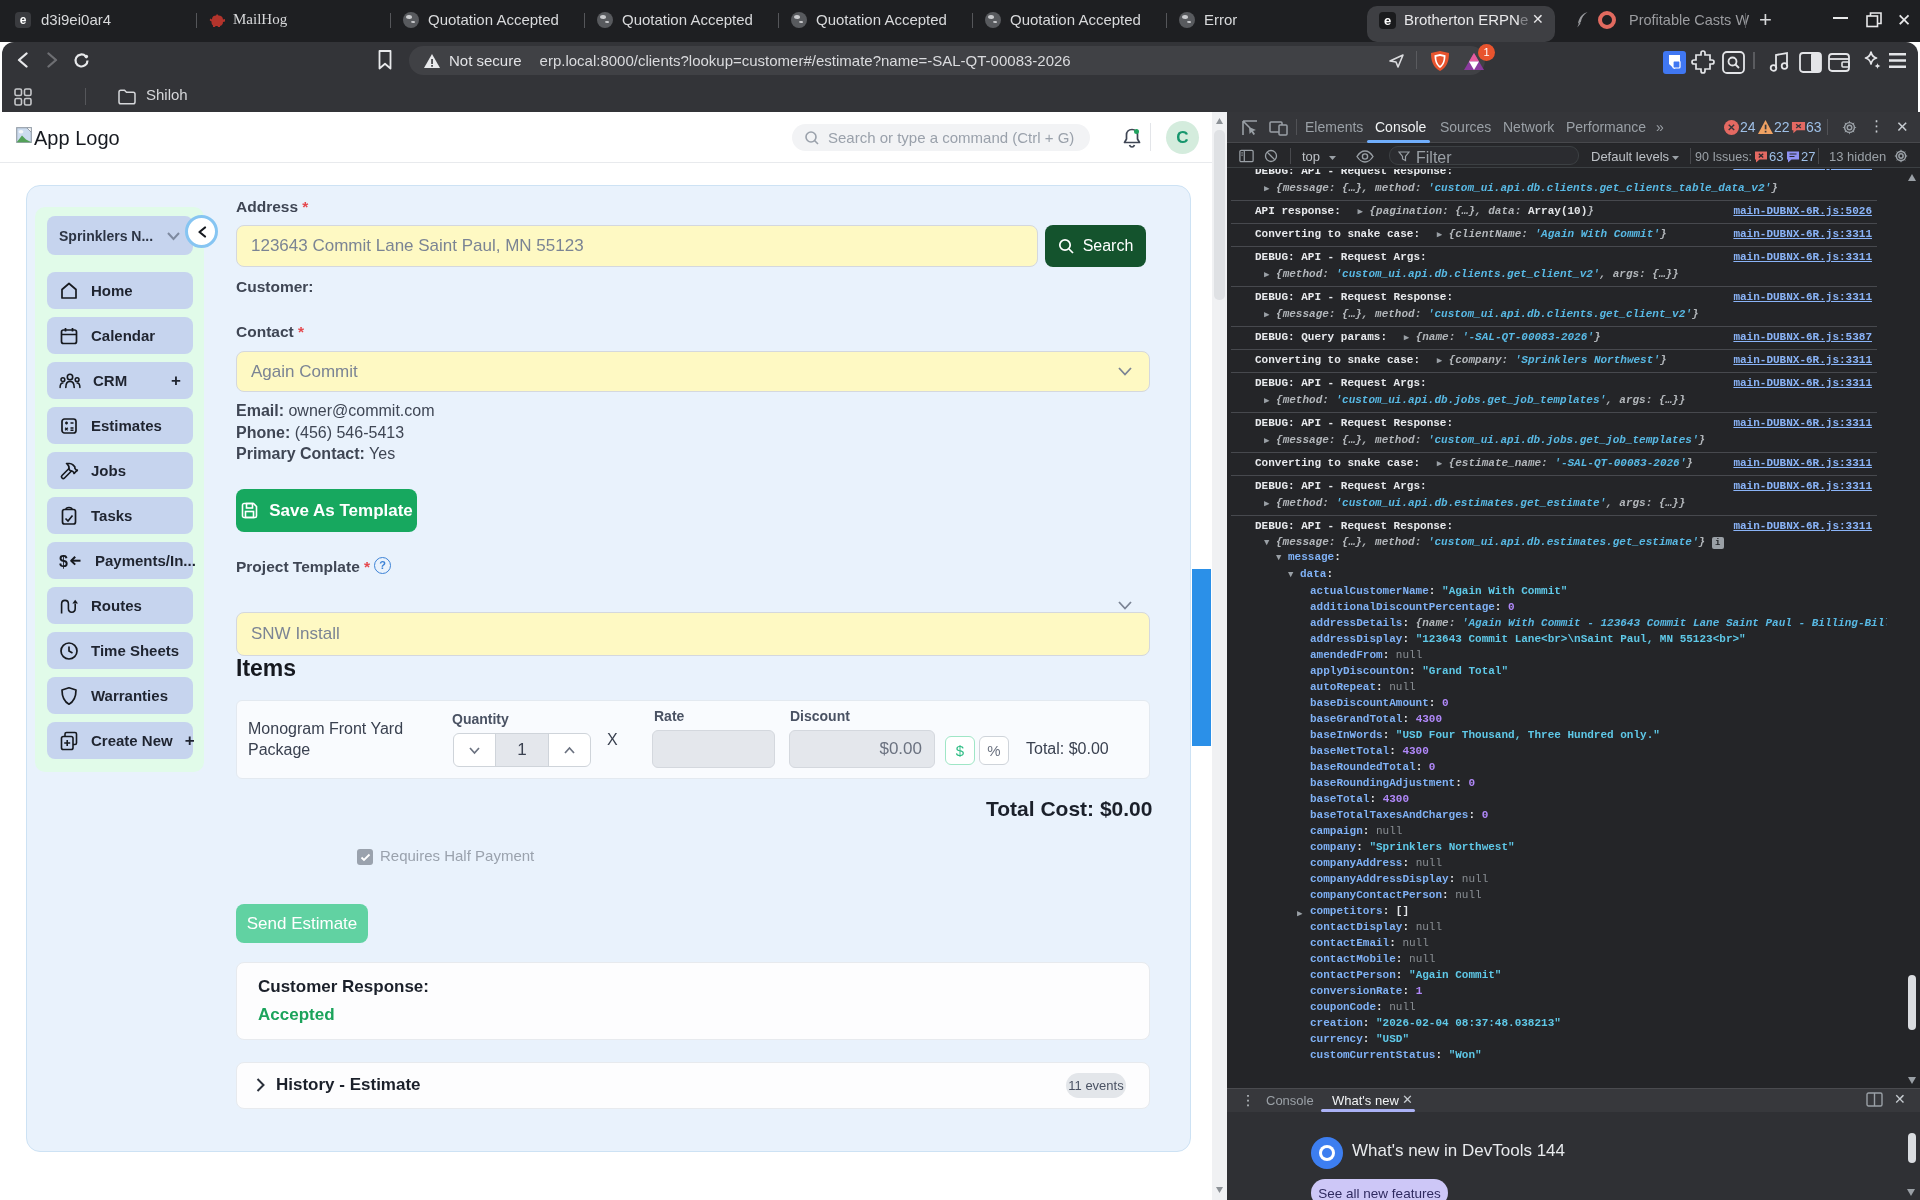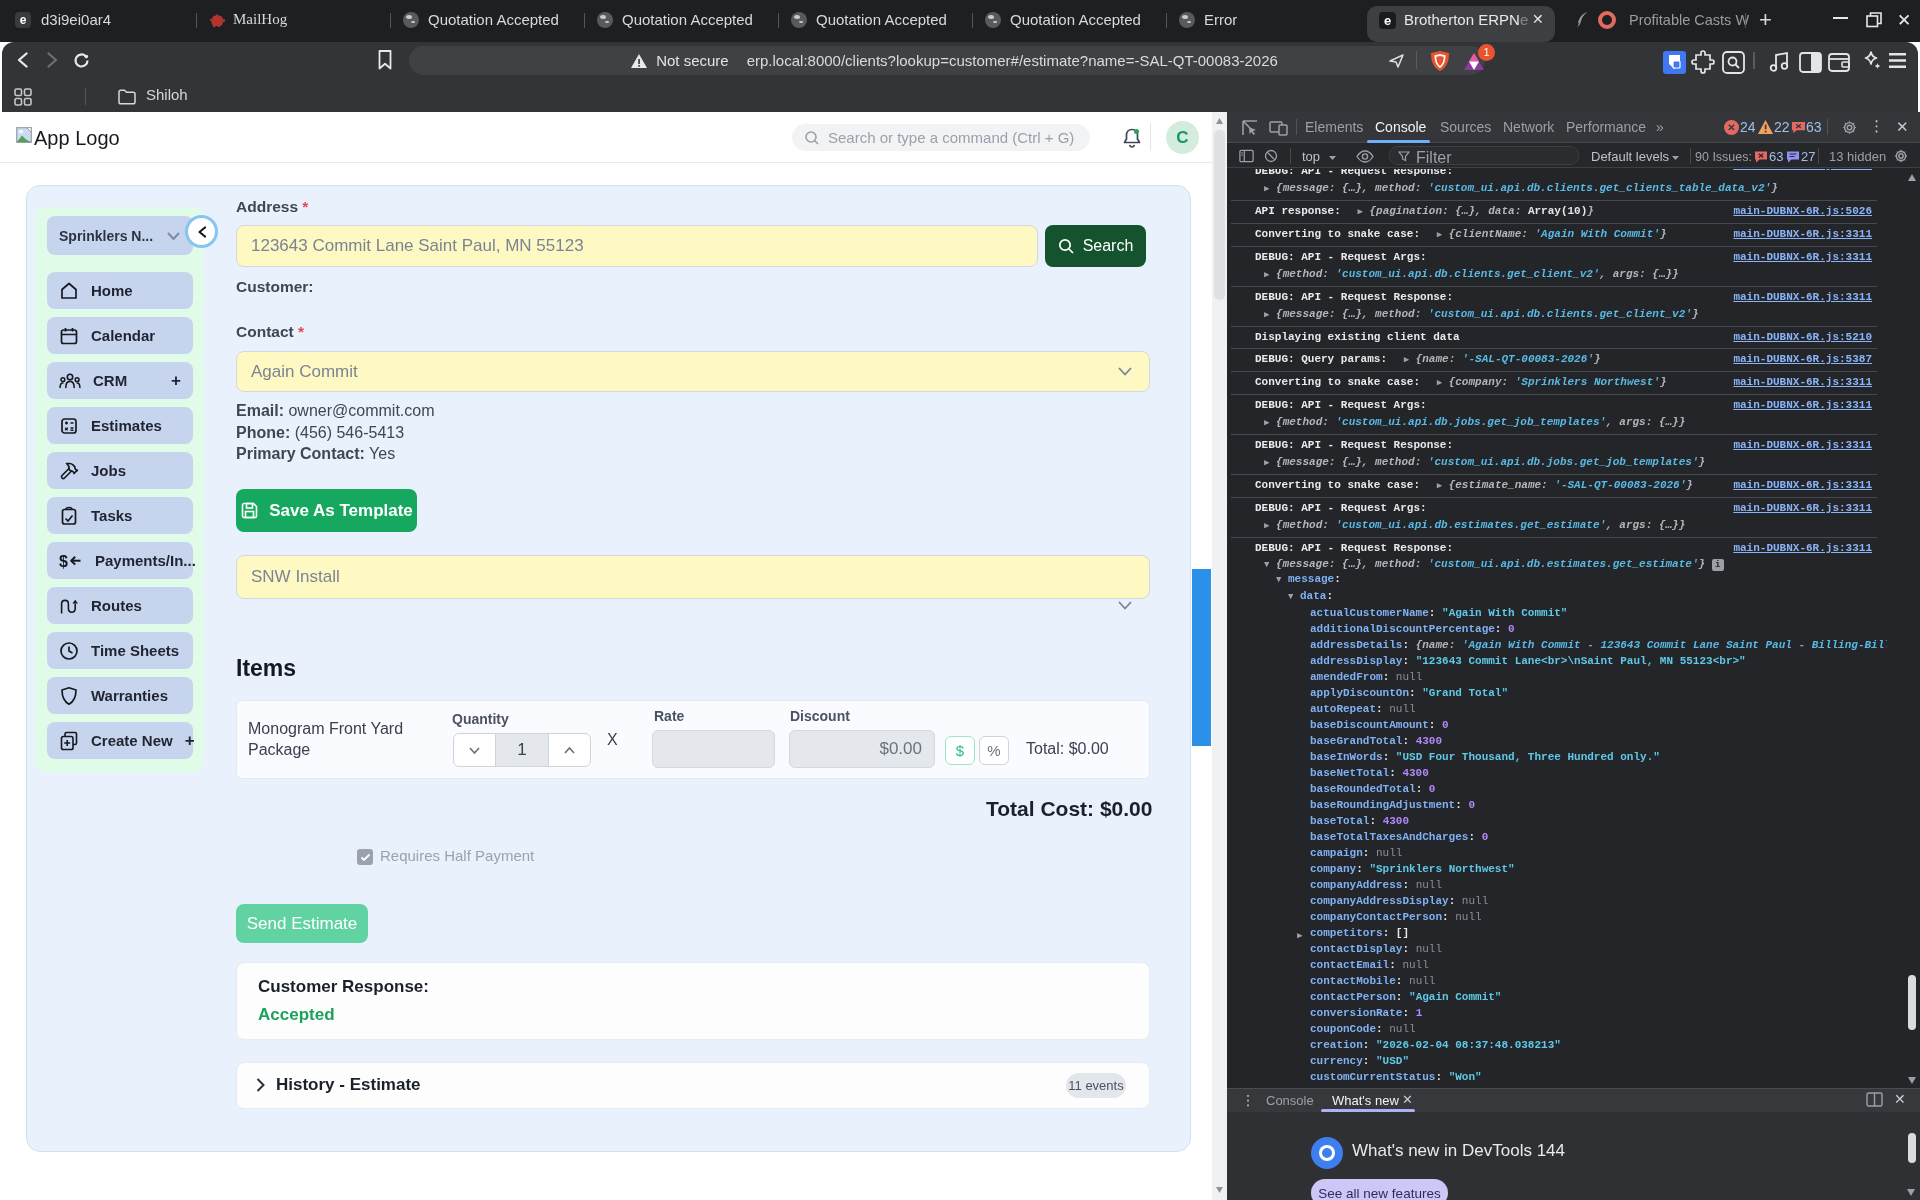--- a/index.html
+++ b/index.html
@@ -6,21 +6,21 @@
 html,body { width:1920px; height:1200px; overflow:hidden; background:#fff; font-family:"Liberation Sans",sans-serif; }
 .abs { position:absolute; }
 
 #tabbar { position:absolute; left:0; top:0; width:1920px; height:42px; background:#1e1f22; }
 #chromebody { position:absolute; left:2px; top:42px; width:1916px; height:70px; background:#333438; border-radius:12px 12px 0 0; }
 .tabtxt { position:absolute; top:11px; font-size:15px; color:#d8d9db; }
 .tabsep { position:absolute; top:13px; width:1px; height:15px; background:#55565a; }
 #activetab { position:absolute; left:1367px; top:6px; width:188px; height:36px; background:#3e3f43; border-radius:10px; }
 .globe { position:absolute; top:12px; width:16px; height:16px; border-radius:50%; background:#585a5e; display:inline-block; }
 .globe:before { content:""; position:absolute; left:3px; top:3px; width:6px; height:4px; background:#c9cacd; border-radius:50% 50% 40% 60%; box-shadow:4px 5px 0 -1px #c9cacd; }
-#urlbox { position:absolute; left:409px; top:46px; width:1076px; height:29px; background:#404145; border-radius:15px; display:flex; align-items:center; color:#dadbde; font-size:15px;justify-content:center; }
+#urlbox { position:absolute; left:409px; top:46px; width:1076px; height:29px; background:#404145; border-radius:15px; display:flex; align-items:center; color:#dadbde; font-size:15px; }
 
 #page { position:absolute; left:0; top:112px; width:1212px; height:1088px; background:#ffffff; }
 #appheader { position:absolute; left:0; top:112px; width:1212px; height:51px; background:#fff; border-bottom:1px solid #e8eaed; }
 #searchpill { position:absolute; left:792px; top:124px; width:298px; height:27px; border-radius:14px; background:#f2f3f5; color:#9aa1ab; font-size:15px; display:flex; align-items:center; gap:8px; padding-left:12px; }
 #avatar { position:absolute; left:1166px; top:121px; width:33px; height:33px; border-radius:50%; background:#d4ecdd; color:#17966d; font-weight:bold; font-size:17px; display:flex; align-items:center; justify-content:center; }
 #bluepanel { position:absolute; left:26px; top:185px; width:1165px; height:967px; background:#e9f2fc; border:1px solid #cde2f4; border-radius:14px; }
 #sidebar { position:absolute; left:35px; top:207px; width:169px; height:565px; background:#e1fbe9; border-radius:10px; }
 .navbtn { position:absolute; left:47px; width:146px; height:37px; white-space:nowrap; background:#c6d4ee; border-radius:8px; display:flex; align-items:center; padding:0 12px; gap:12px; font-size:15px; color:#1f2430; font-weight:bold; }
 .navbtn svg { flex:none; }
 
@@ -287,21 +287,21 @@
 <div class="abs" style="left:236px;top:402px;font-size:16px;color:#3f4654;"><b>Email:</b> owner@commit.com</div>
 <div class="abs" style="left:236px;top:424px;font-size:16px;color:#3f4654;"><b>Phone:</b> (456) 546-5413</div>
 <div class="abs" style="left:236px;top:445px;font-size:16px;color:#3f4654;"><b>Primary Contact:</b> Yes</div>
 <div id="savebtn"><svg width="19" height="19" viewBox="0 0 19 19">
       <path d="M2.5 4 C2.5 3.2 3.2 2.5 4 2.5 H13.5 L16.5 5.5 V15 C16.5 15.8 15.8 16.5 15 16.5 H4 C3.2 16.5 2.5 15.8 2.5 15 Z" fill="none" stroke="#fff" stroke-width="1.6"></path>
       <rect x="5.5" y="10.5" width="8" height="6" fill="none" stroke="#fff" stroke-width="1.6"></rect>
       <rect x="6.5" y="2.5" width="6" height="4.5" fill="none" stroke="#fff" stroke-width="1.6"></rect>
     </svg>Save As Template</div>
 <div class="lbl" style="left:236px;top:558px;">Project Template <span class="red">*</span></div>
 <div class="abs" style="left:374px;top:557px;width:17px;height:17px;border-radius:50%;border:1.8px solid #3c82d6;color:#3c82d6;font-size:11px;font-weight:bold;text-align:center;line-height:15px;">?</div>
-<div class="input" style="left:236px;top:555px;width:914px;height:44px;">SNW Install</div>
+<div class="input" style="left:236px;top:612px;width:914px;height:44px;">SNW Install</div>
 <svg class="abs" style="left:1117px;top:600px;" width="16" height="11" viewBox="0 0 16 11">
     <path d="M2 2 L8 8.5 L14 2" fill="none" stroke="#7b8494" stroke-width="1.8"></path>
   </svg>
 <div class="abs" style="left:236px;top:655px;font-size:23px;font-weight:bold;color:#16191f;">Items</div>
 <div id="itemcard"></div>
 <div class="abs" style="left:248px;top:718px;width:160px;font-size:16px;color:#3a4150;line-height:21px;">Monogram Front Yard Package</div>
 <div class="abs" style="left:452px;top:711px;font-size:14px;font-weight:bold;color:#4a5263;">Quantity</div>
 <div class="abs" style="left:453px;top:733px;width:138px;height:34px;background:#fff;border:1px solid #cfd4da;border-radius:6px;display:flex;">
   <div style="width:43px;display:flex;align-items:center;justify-content:center;border-right:1px solid #cfd4da;">
       <svg width="13" height="9" viewBox="0 0 13 9">
@@ -438,21 +438,20 @@
     <circle cx="9" cy="9" r="2.4" fill="none" stroke="#9aa0a6" stroke-width="1.7"></circle>
     <path d="M9 1.5 L10 4 L8 4 Z M9 16.5 L8 14 L10 14 Z M1.5 9 L4 8 L4 10 Z M16.5 9 L14 10 L14 8 Z M3.7 3.7 L6 4.8 L4.8 6 Z M14.3 14.3 L12 13.2 L13.2 12 Z M14.3 3.7 L13.2 6 L12 4.8 Z M3.7 14.3 L4.8 12 L6 13.2 Z" fill="#9aa0a6"></path>
     <circle cx="9" cy="9" r="5.2" fill="none" stroke="#9aa0a6" stroke-width="1.7"></circle>
   </svg>
 <div id="console">
   <div class="crow" style="margin-top:-8px;">DEBUG: API - Request Response:<span class="clink" style="top:-4px;">main-DUBNX-6R.js:3311</span><br><span style="display:inline-block;margin-left:9px;"><span class="tri">▶</span> <span class="obj">{message: {…}, method: <span class="cyan">'custom_ui.api.db.clients.get_clients_table_data_v2'</span>}</span></span></div>
   <div class="crow">API response: <span style="display:inline-block;margin-left:10px;"><span class="tri">▶</span> <span class="obj">{pagination: {…}, data: <b style="font-style:normal;color:#e3e5e8;">Array(10)</b>}</span></span><span class="clink">main-DUBNX-6R.js:5026</span></div>
   <div class="crow">Converting to snake case: <span style="display:inline-block;margin-left:10px;"><span class="tri">▶</span> <span class="obj">{clientName: <span class="cyan">'Again With Commit'</span>}</span></span><span class="clink">main-DUBNX-6R.js:3311</span></div>
   <div class="crow">DEBUG: API - Request Args:<span class="clink">main-DUBNX-6R.js:3311</span><br><span style="display:inline-block;margin-left:9px;"><span class="tri">▶</span> <span class="obj">{method: <span class="cyan">'custom_ui.api.db.clients.get_client_v2'</span>, args: {…}}</span></span></div>
   <div class="crow">DEBUG: API - Request Response:<span class="clink">main-DUBNX-6R.js:3311</span><br><span style="display:inline-block;margin-left:9px;"><span class="tri">▶</span> <span class="obj">{message: {…}, method: <span class="cyan">'custom_ui.api.db.clients.get_client_v2'</span>}</span></span></div>
-  <div class="crow">Displaying existing client data<span class="clink">main-DUBNX-6R.js:5210</span></div>
   <div class="crow">DEBUG: Query params: <span style="display:inline-block;margin-left:10px;"><span class="tri">▶</span> <span class="obj">{name: <span class="cyan">'-SAL-QT-00083-2026'</span>}</span></span><span class="clink">main-DUBNX-6R.js:5387</span></div>
   <div class="crow">Converting to snake case: <span style="display:inline-block;margin-left:10px;"><span class="tri">▶</span> <span class="obj">{company: <span class="cyan">'Sprinklers Northwest'</span>}</span></span><span class="clink">main-DUBNX-6R.js:3311</span></div>
   <div class="crow">DEBUG: API - Request Args:<span class="clink">main-DUBNX-6R.js:3311</span><br><span style="display:inline-block;margin-left:9px;"><span class="tri">▶</span> <span class="obj">{method: <span class="cyan">'custom_ui.api.db.jobs.get_job_templates'</span>, args: {…}}</span></span></div>
   <div class="crow">DEBUG: API - Request Response:<span class="clink">main-DUBNX-6R.js:3311</span><br><span style="display:inline-block;margin-left:9px;"><span class="tri">▶</span> <span class="obj">{message: {…}, method: <span class="cyan">'custom_ui.api.db.jobs.get_job_templates'</span>}</span></span></div>
   <div class="crow">Converting to snake case: <span style="display:inline-block;margin-left:10px;"><span class="tri">▶</span> <span class="obj">{estimate_name: <span class="cyan">'-SAL-QT-00083-2026'</span>}</span></span><span class="clink">main-DUBNX-6R.js:3311</span></div>
   <div class="crow">DEBUG: API - Request Args:<span class="clink">main-DUBNX-6R.js:3311</span><br><span style="display:inline-block;margin-left:9px;"><span class="tri">▶</span> <span class="obj">{method: <span class="cyan">'custom_ui.api.db.estimates.get_estimate'</span>, args: {…}}</span></span></div>
   <div class="crow" style="border-bottom:none;">DEBUG: API - Request Response:<span class="clink">main-DUBNX-6R.js:3311</span>
     <div class="tline" style="margin-left:9px;margin-top:-1px;"><span class="tri">▼</span> <span class="obj">{message: {…}, method: <span class="cyan">'custom_ui.api.db.estimates.get_estimate'</span>}</span> <span style="display:inline-block;background:#9aa0a6;color:#232528;width:12px;height:12px;border-radius:2px;font-size:9px;font-style:normal;text-align:center;line-height:12px;font-weight:bold;">i</span></div>
     <div class="tline" style="margin-left:21px;margin-top:-2px;"><span class="tri">▼</span> <span class="key">message</span>:</div>
     <div class="tline" style="margin-left:33px;"><span class="tri">▼</span> <span class="key">data</span>:</div>

